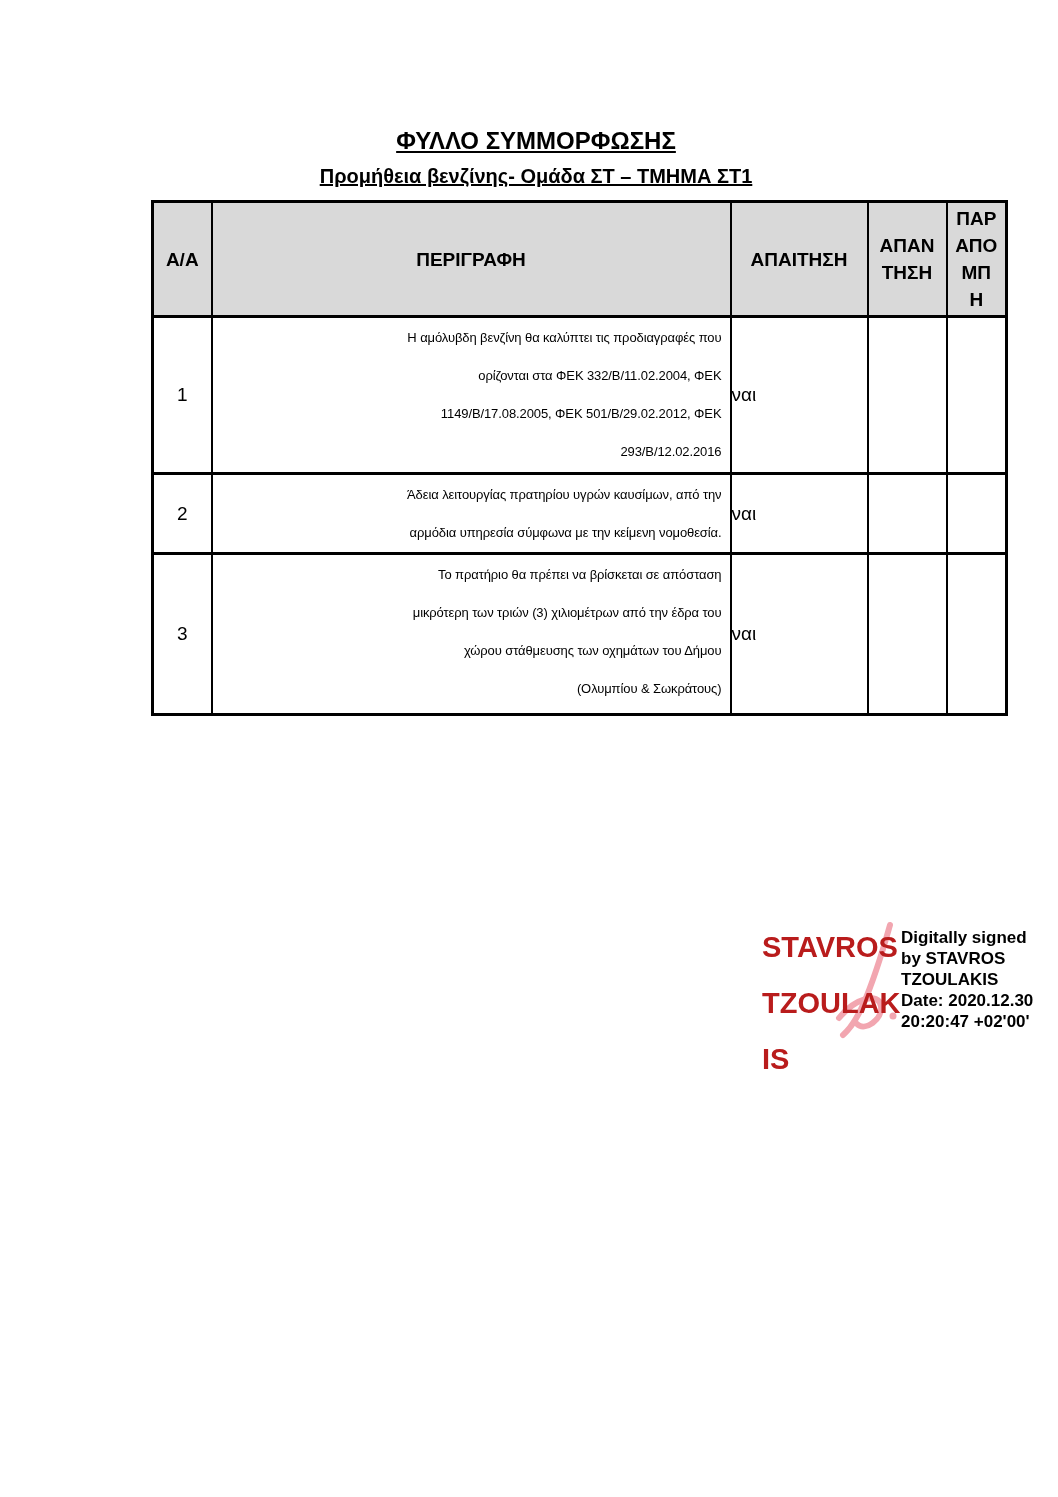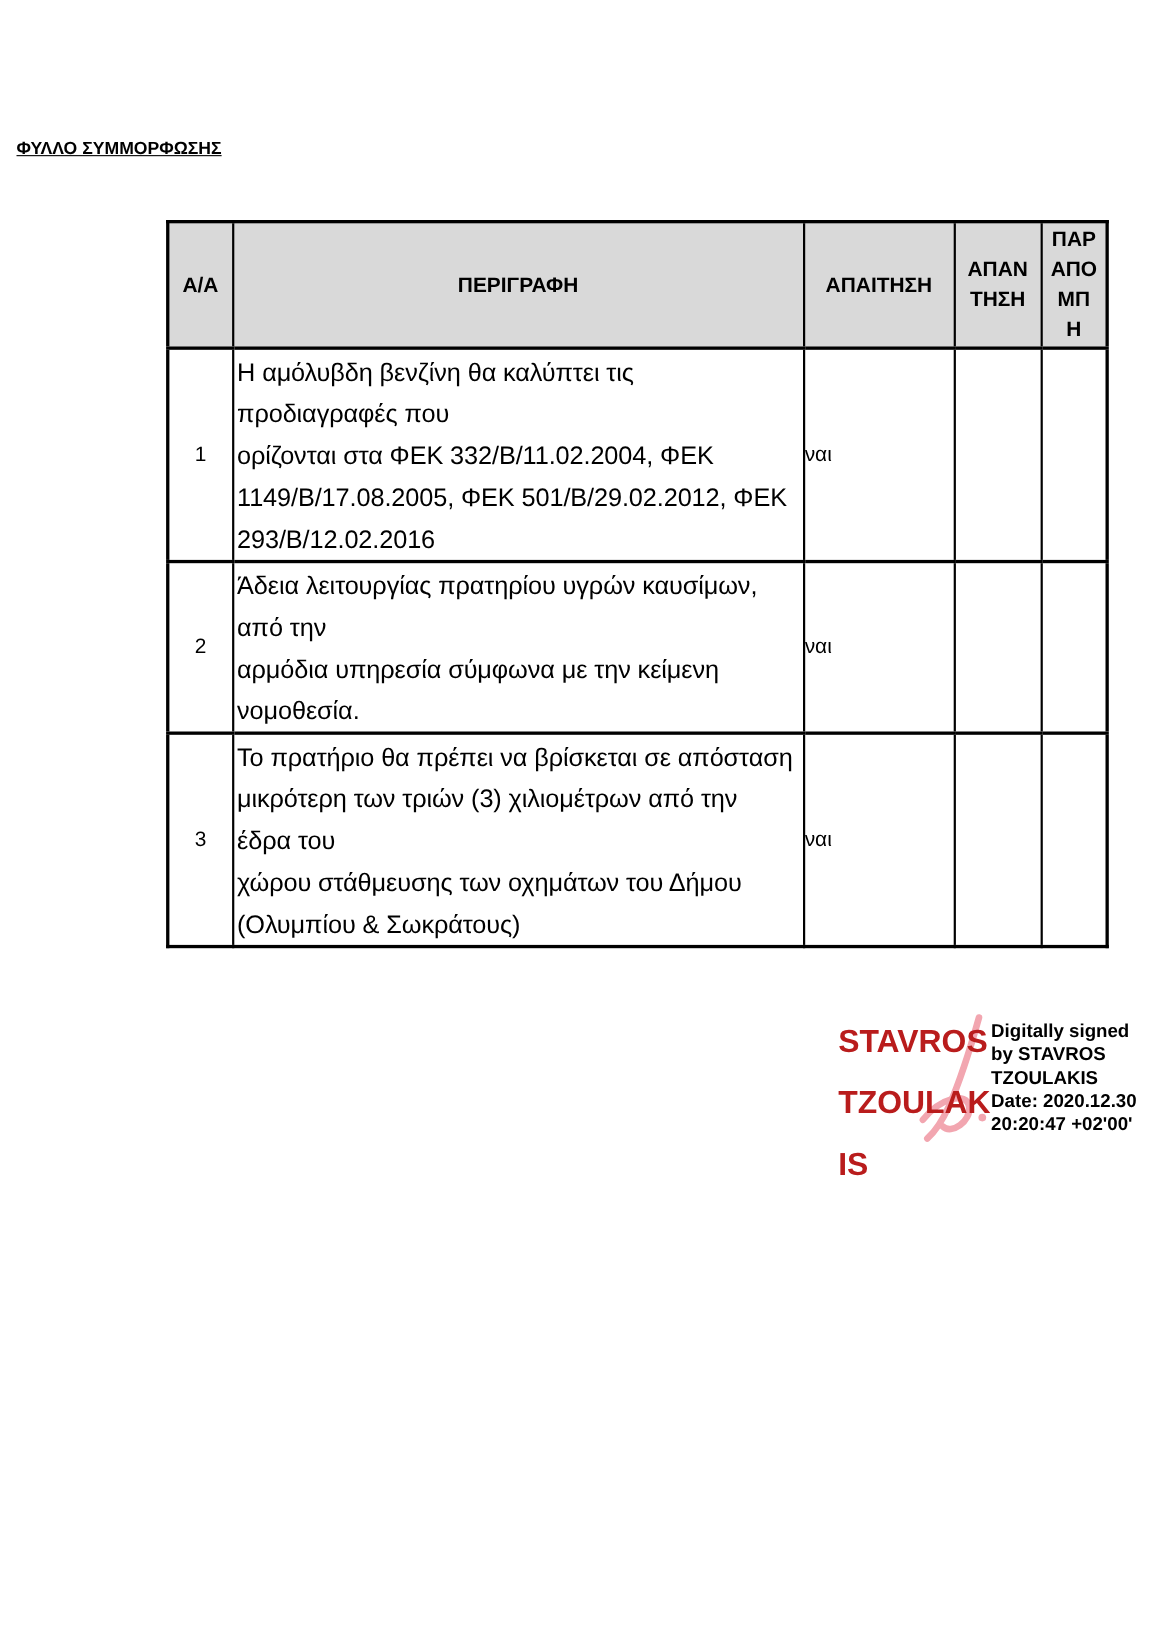--- a/index.html
+++ b/index.html
@@ -8,21 +8,22 @@
     width: 1058px;
     height: 1497px;
     background: #ffffff;
     color: #000000;
     font-family: "Liberation Sans", sans-serif;
     overflow: hidden;
   }
   .doc-title {
     position: absolute;
     top: 127px; left: 15px; width: 1042px;
-    font-size: 16px;
+    text-align: center;
+    font-size: 24px;
     font-weight: 700;
     text-decoration: underline;
     white-space: pre-line;
   }
   .doc-subtitle {
     position: absolute;
     top: 165px; left: 15px; width: 1042px;
     text-align: center;
     font-size: 20px;
     font-weight: 700;
@@ -57,25 +58,25 @@
   tr.row-header { height: 115px; }
   tr.row-1 { height: 157px; }
   tr.row-2 { height: 77px; }
   tr.row-3 { height: 161px; }
   td.cell-num {
     font-size: 19px;
     text-align: center;
     vertical-align: middle;
   }
   td.cell-desc {
-    font-size: 23px;
+    font-size: 13px;
     letter-spacing: -0.1px;
     line-height: 38px;
     padding: 1px 8px 0 3px;
-    text-align: left;
+    text-align: right;
     vertical-align: top;
     white-space: pre-line;
   }
   td.cell-req {
     font-size: 19px;
     text-align: left;
     vertical-align: middle;
   }
   td.cell-answer, td.cell-ref { background: #ffffff; }
   .sig-flourish {
@@ -104,20 +105,21 @@
     color: #000000;
   }
 </style>
 </head>
 <body>
 
 <div class="page">
 
   <div class="doc-title">ΦΥΛΛΟ ΣΥΜΜΟΡΦΩΣΗΣ</div>
 
+  <div class="doc-subtitle">Προμήθεια βενζίνης- Ομάδα ΣΤ – ΤΜΗΜΑ ΣΤ1</div>
 
   <table class="compliance-table">
     <colgroup>
       <col style="width:59px">
       <col style="width:519px">
       <col style="width:137px">
       <col style="width:79px">
       <col style="width:60px">
     </colgroup>
     <thead>

